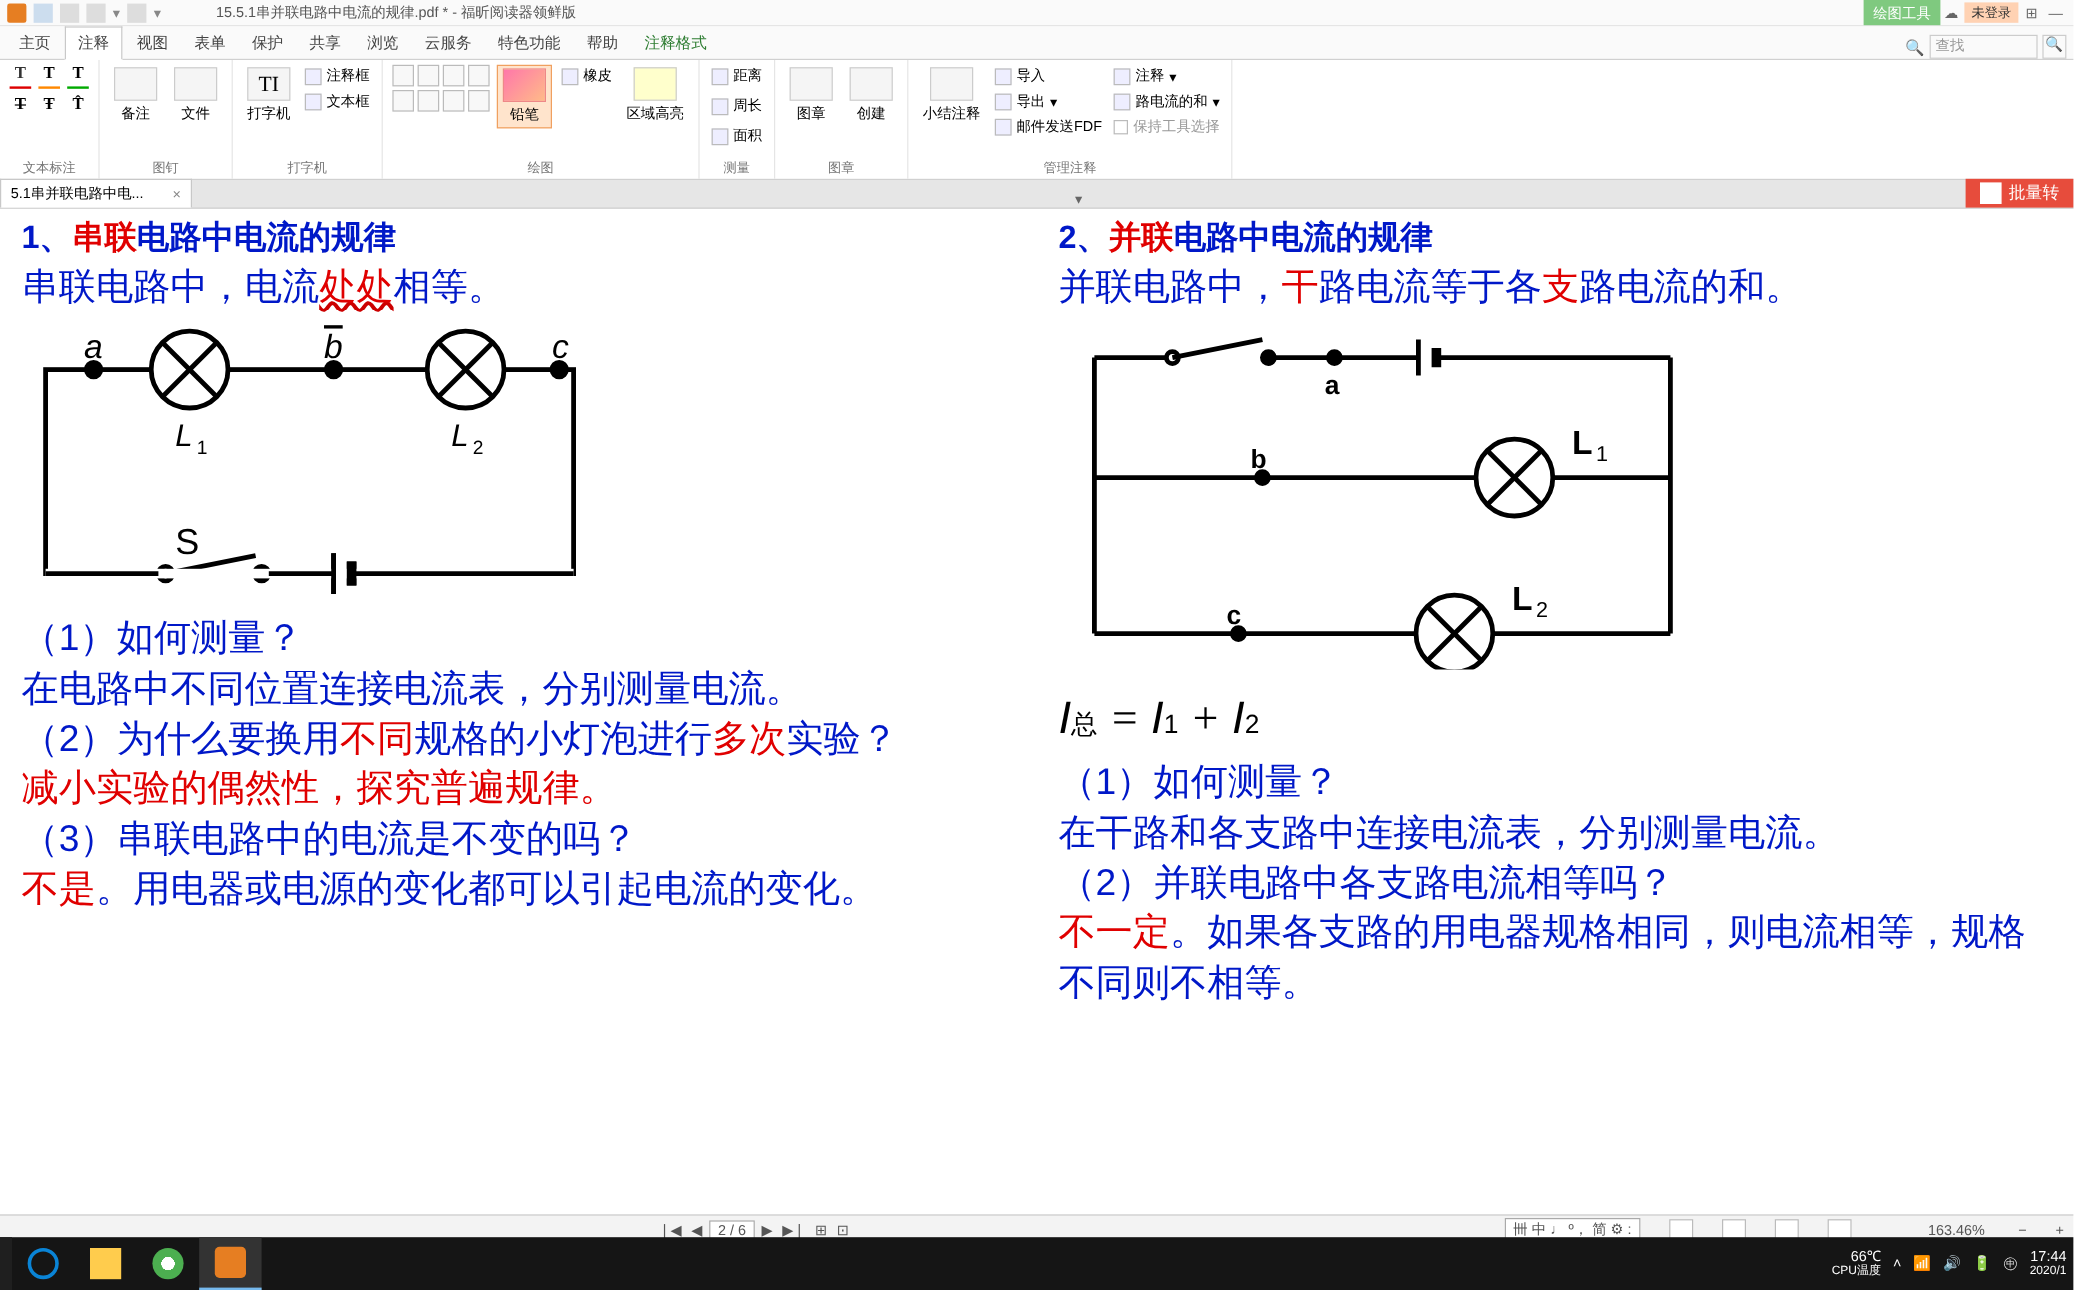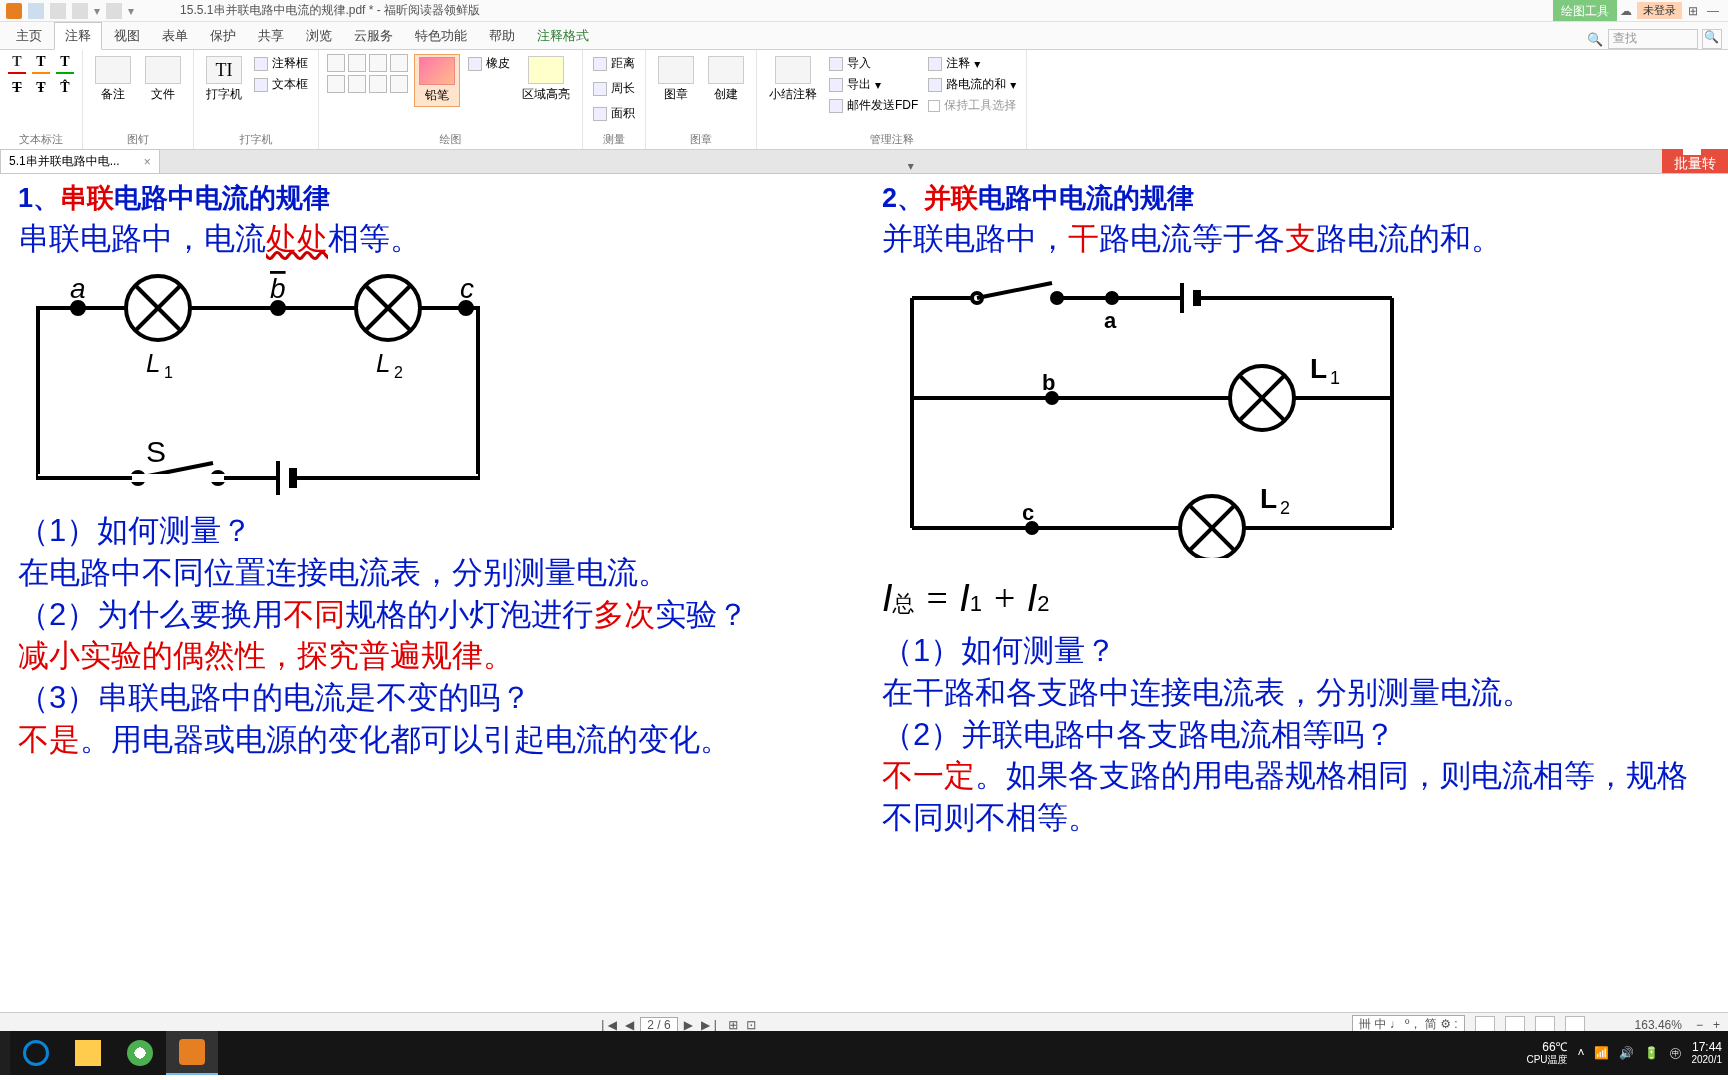--- a/index.html
+++ b/index.html
@@ -39,21 +39,21 @@
 .icon-grid .cell { width: 18px; height: 18px; border: 1px solid #bbb; background: #f8f8f8; }
 .text-mark-row { display: flex; gap: 6px; }
 .tm { width: 18px; height: 20px; border-bottom: 2px solid; font-family: Georgia,serif; font-size: 14px; text-align: center; font-weight: bold; }
 .tm.red { border-color: #d00; color: #333; } .tm.orange { border-color: #f80; } .tm.green { border-color: #0a0; }
 .tm.u { text-decoration: line-through; border: none; } .tm.s { border: none; }
 
 
 .doc-tabs { height: 24px; background: #e6e6e6; display: flex; align-items: flex-end; font-size: 12px; border-bottom: 1px solid #c8c8c8; }
 .doc-tab { background: #fff; border: 1px solid #c8c8c8; border-bottom: none; padding: 3px 8px; display: flex; gap: 24px; align-items: center; max-width: 180px; }
 .doc-tab .x { color: #888; cursor: pointer; }
-.doc-tabs .right-pill { margin-left: auto; background: #e74c3c; color: #fff; height: 24px; display: flex; align-items: center; padding: 0 12px; font-size: 14px; flex-direction: column; }
+.doc-tabs .right-pill { margin-left: auto; background: #e74c3c; color: #fff; height: 24px; display: flex; align-items: center; padding: 0 12px; font-size: 14px; }
 .doc-tabs .right-pill .pic { width: 18px; height: 18px; background: #fff; margin-right: 6px; display: inline-block; }
 .doc-tabs .dd { width: 18px; text-align: center; color: #666; }
 
 
 .doc-area { height: 775px; display: flex; background: #fff; position: relative; }
 .page { flex: 1; padding: 6px 18px 0 18px; overflow: hidden; }
 .page h1 { font-size: 27px; font-weight: bold; margin-bottom: 2px; }
 .blue { color: #0018c8; } .red { color: #e00000; }
 .page p { font-size: 31px; line-height: 1.35; }
 .formula { font-family: "Times New Roman", serif; font-style: italic; font-size: 38px; margin: 6px 0 10px 0; }
@@ -397,21 +397,21 @@
 <div class="status-bar">
   <div class="center-nav">
     <span class="nav-btn">❘◀</span>
     <span class="nav-btn">◀</span>
     <span class="page-box">2 / 6</span>
     <span class="nav-btn">▶</span>
     <span class="nav-btn">▶❘</span>
     <span class="nav-btn">⊞</span>
     <span class="nav-btn">⊡</span>
   </div>
-  <div style="display:flex;gap:10px;align-items:center;">
+  <div style="display:flex;gap:24px;align-items:center;">
     <span class="ime">卌 中 ♩ º， 简 ⚙ :</span>
     <span class="view-btn"></span>
     <span class="view-btn"></span>
     <span class="view-btn"></span>
     <span class="view-btn"></span>
     <span class="zoom">163.46%</span>
     <span>−</span>
     <span>+</span>
   </div>
 </div>

